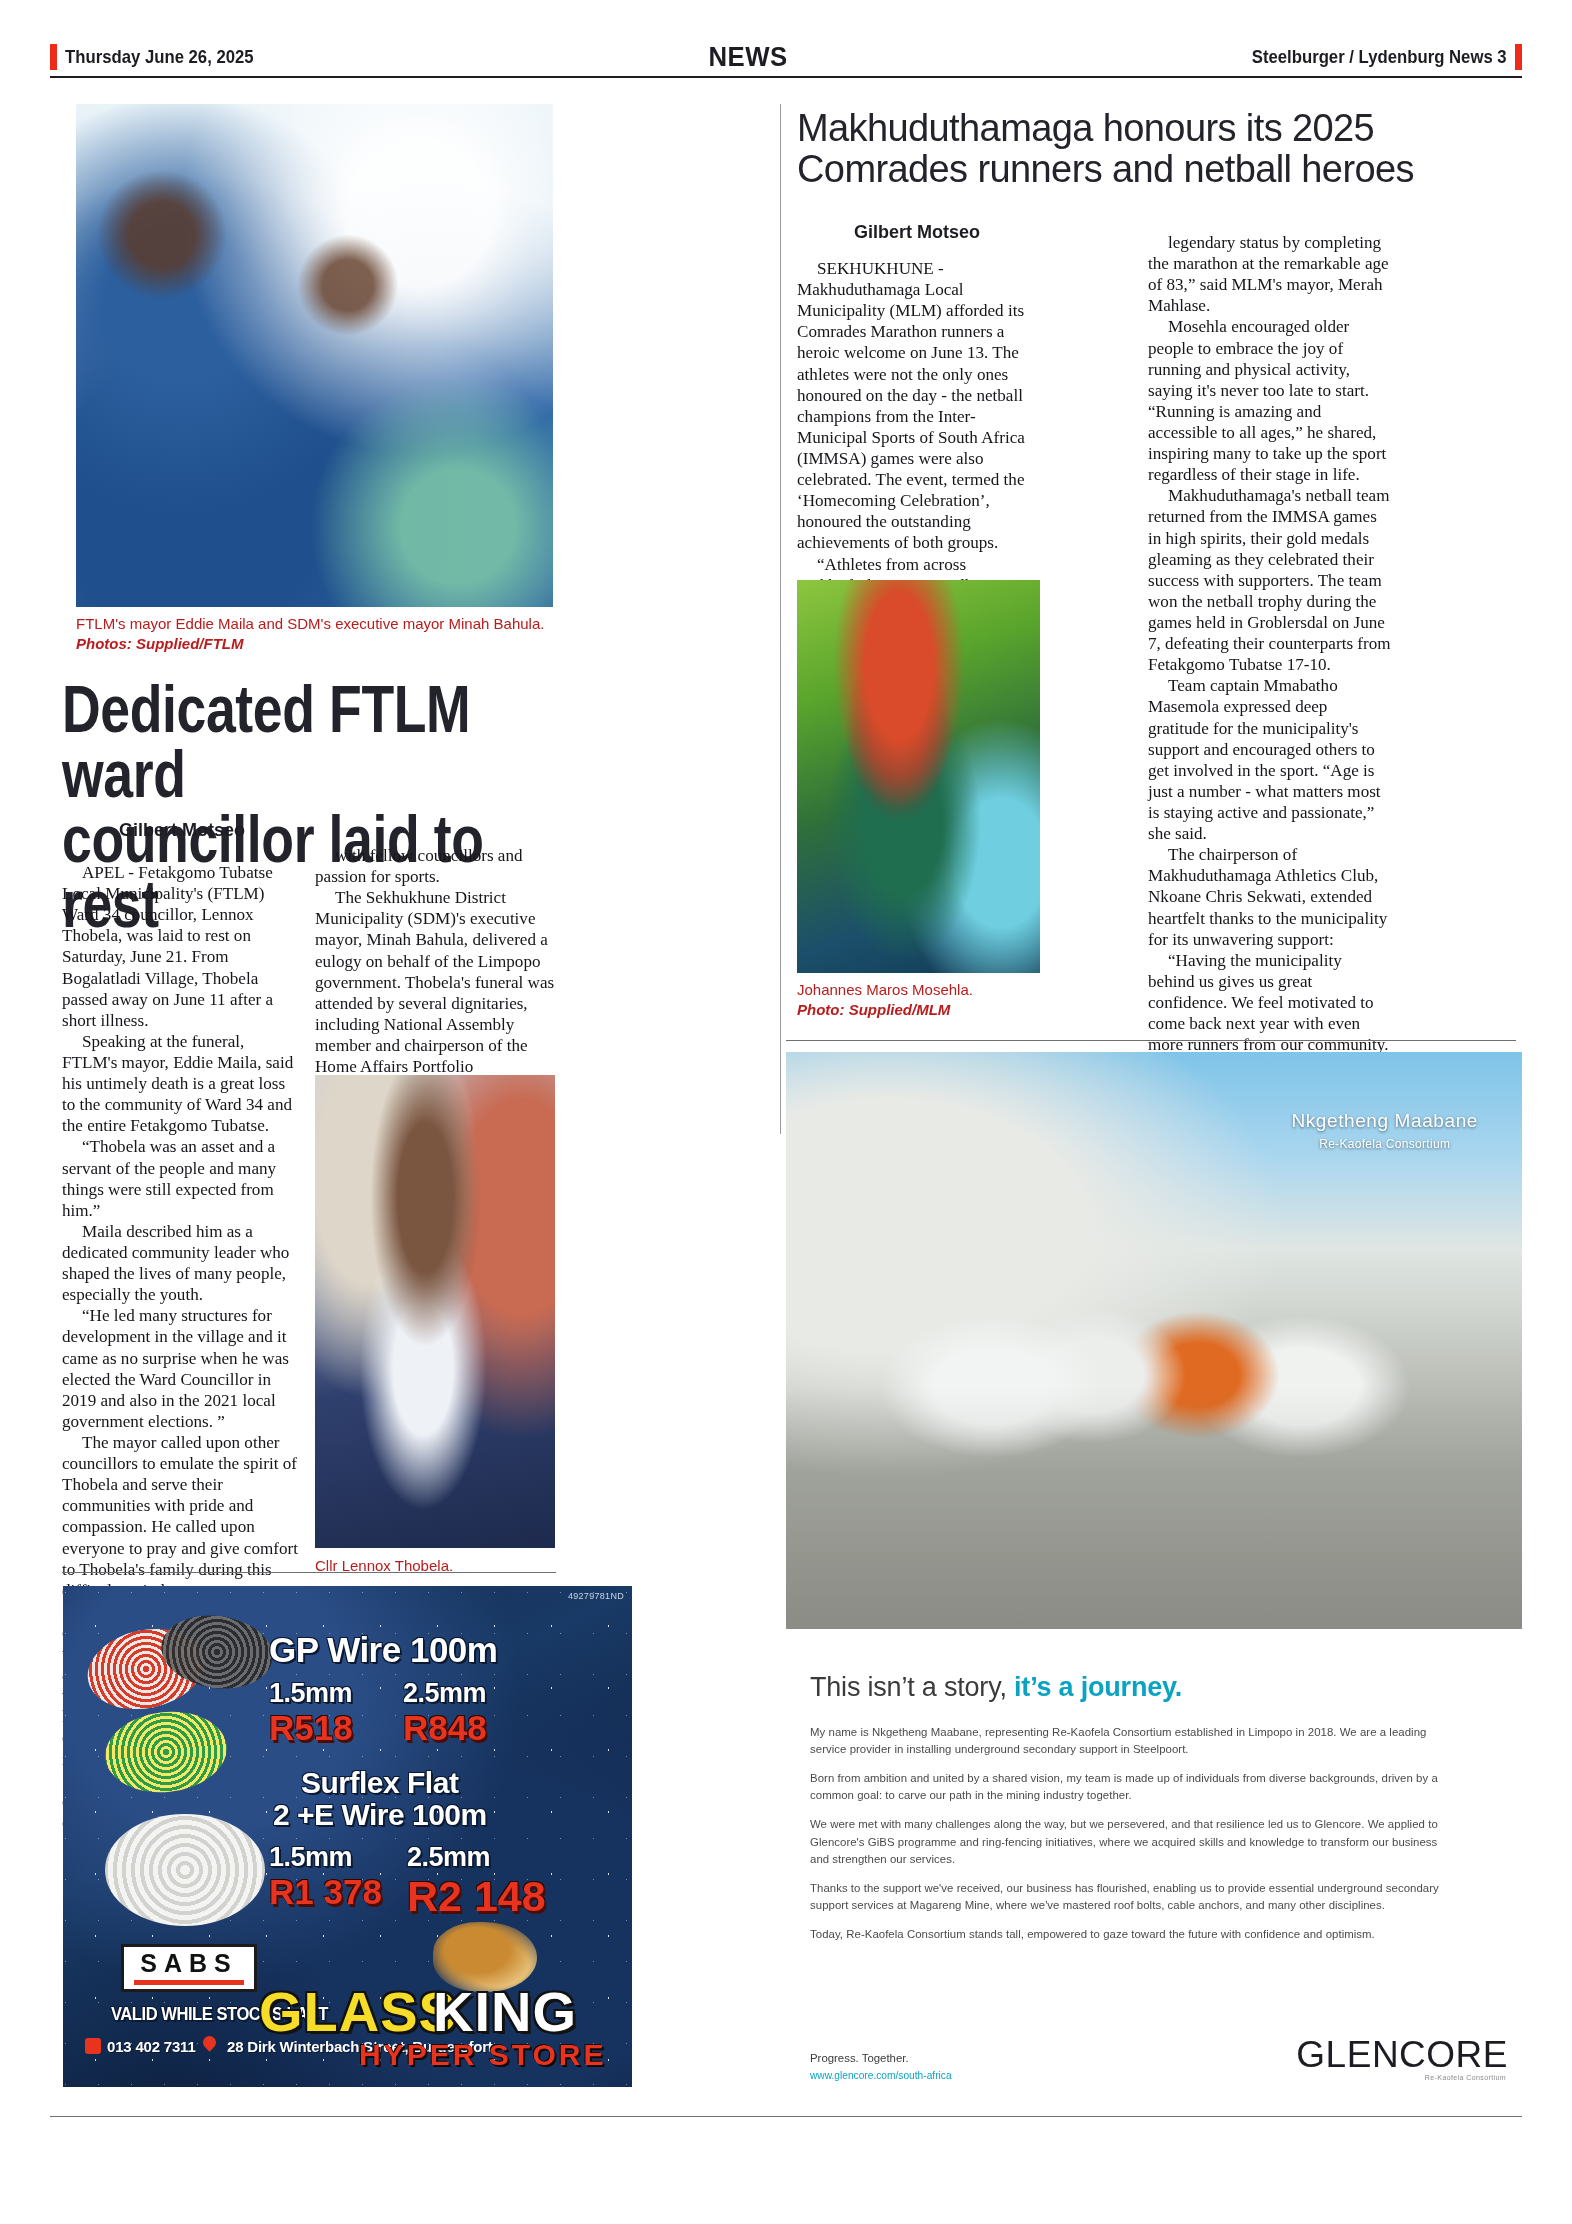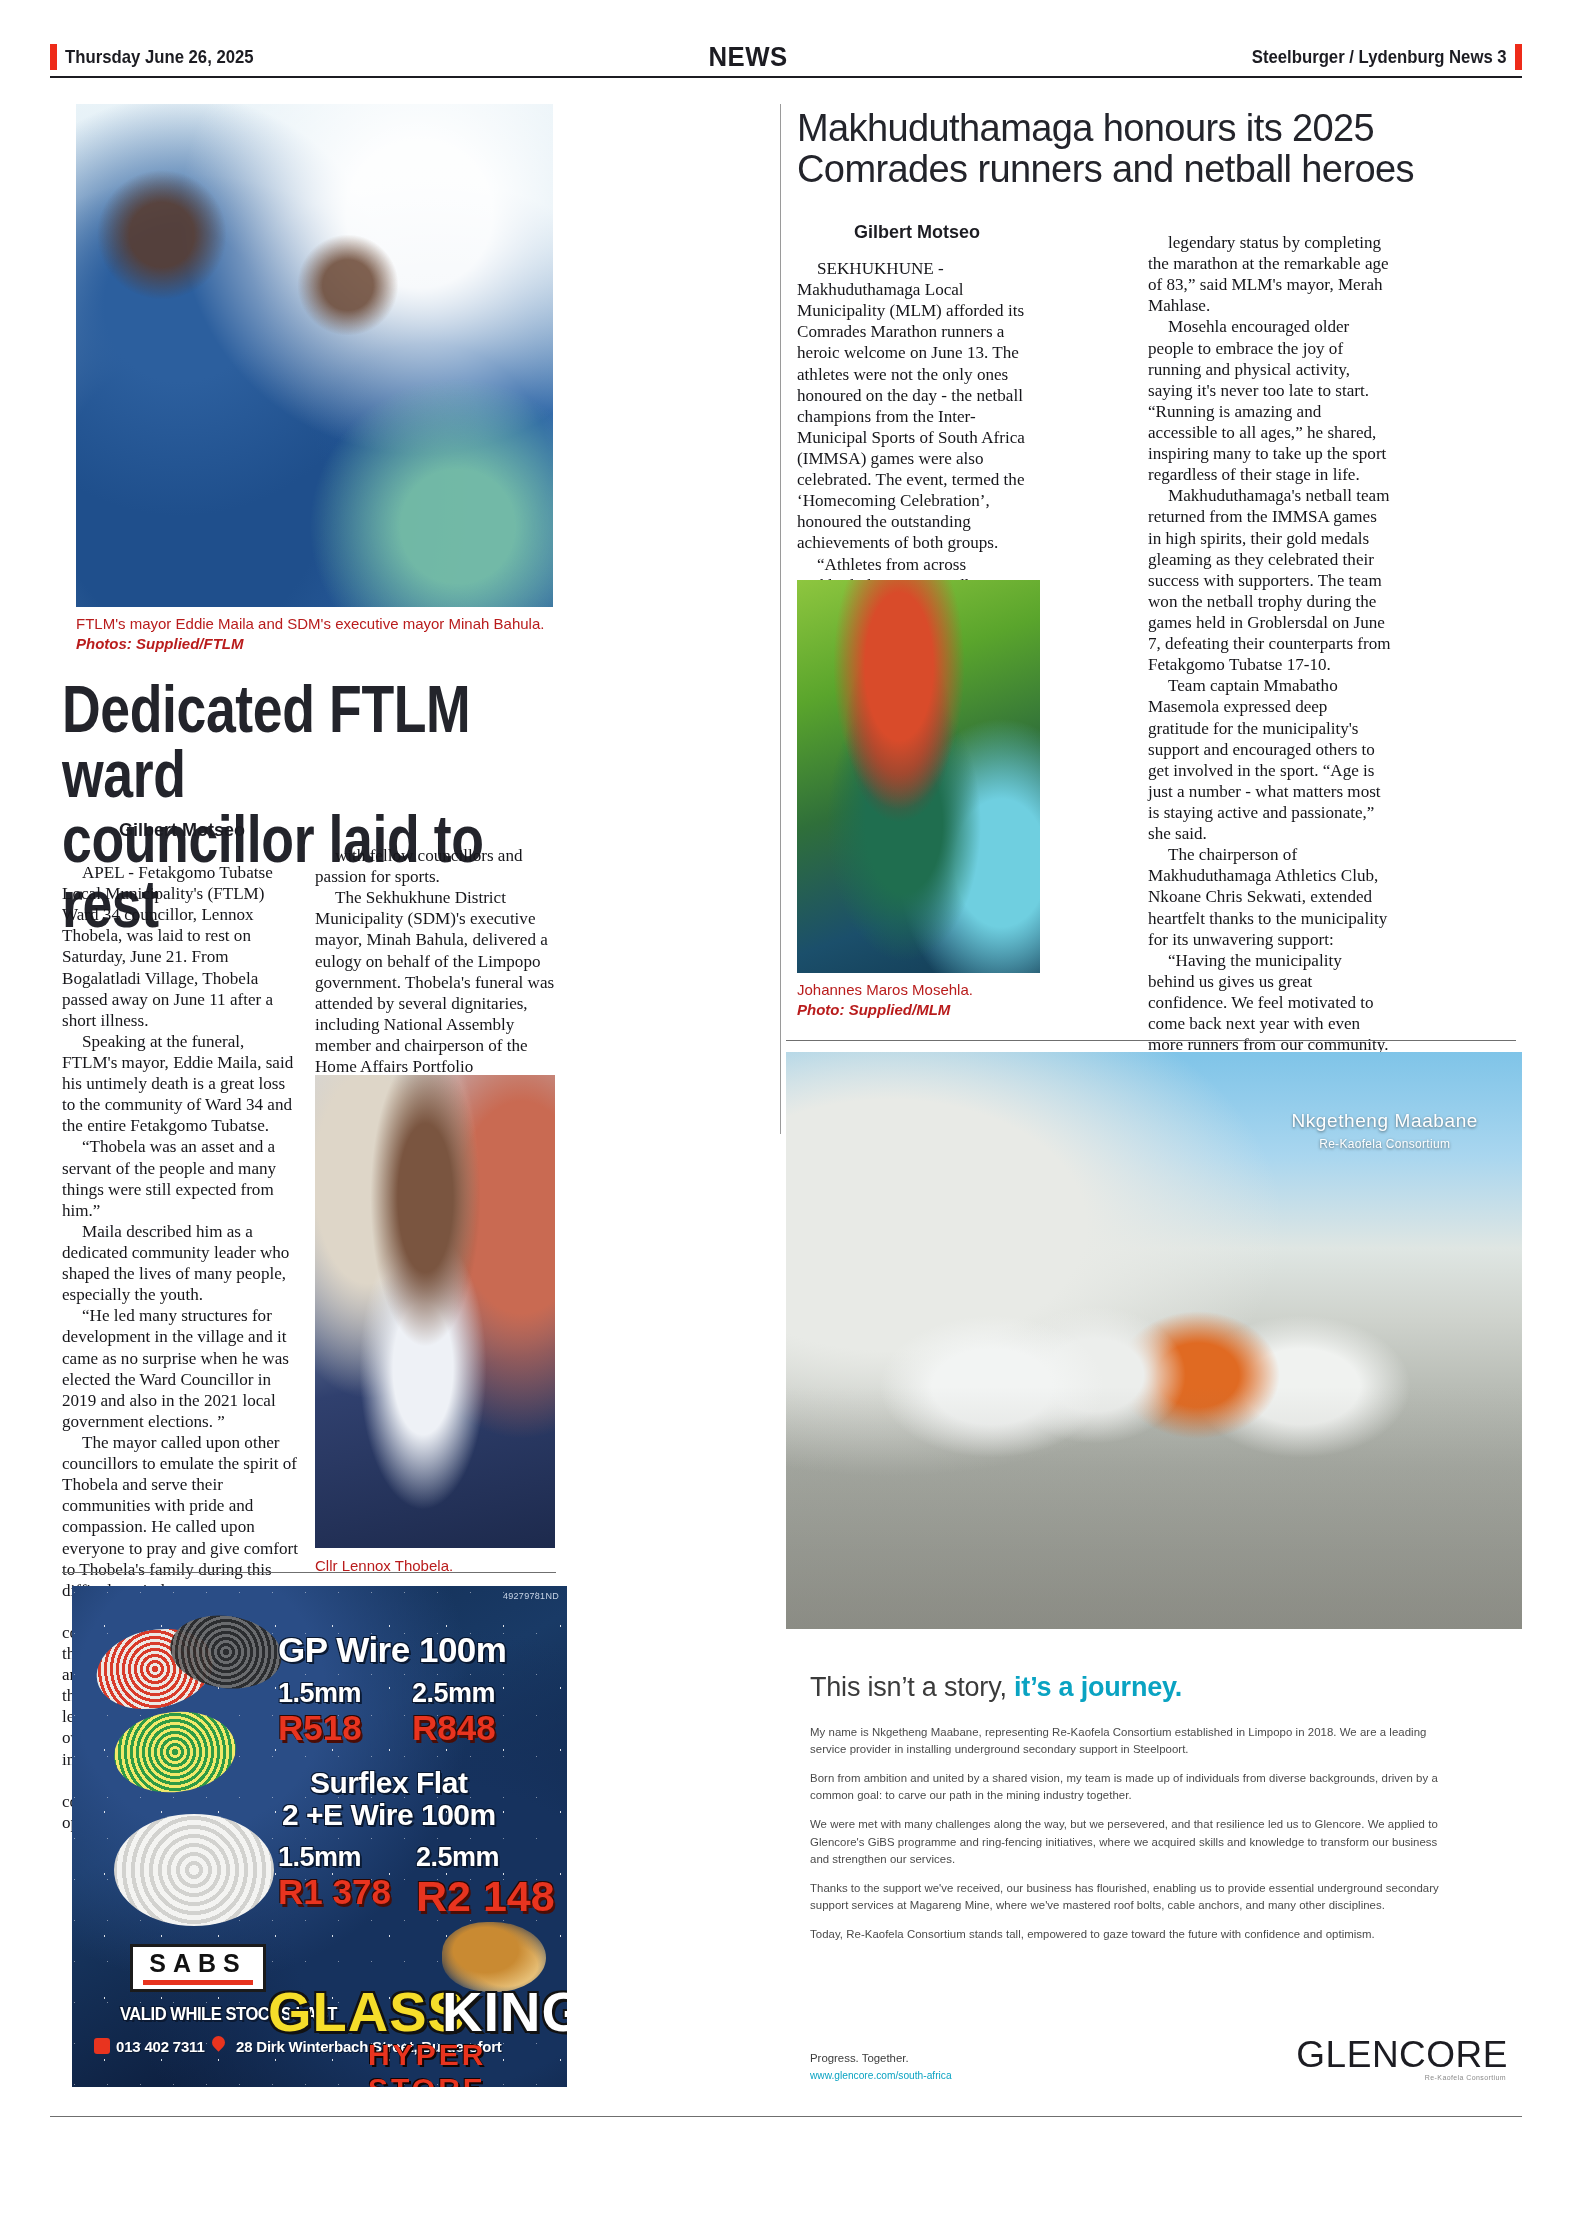--- a/index.html
+++ b/index.html
@@ -296,21 +296,21 @@
       <p>The Sekhukhune District Municipality (SDM)'s executive mayor, Minah Bahula, delivered a eulogy on behalf of the Limpopo government. Thobela's funeral was attended by several dignitaries, including National Assembly member and chairperson of the Home Affairs Portfolio Committee, Musa Chabane, as well as Limpopo Legislature member and chairperson of the Education Portfolio Committee, Rodgers Monama.</p>
     </div>
 
   <div class="photo" id="photo-thobela" style="left:315px; top:1075px; width:240px; height:473px;">
     <div class="ph-sky"></div>
   </div>
   <div class="caption" style="position:absolute; left:315px; top:1556px; width:240px;">Cllr Lennox Thobela.</div>
 
   <div class="hrule" style="left:62px; top:1572px; width:494px;"></div>
 
-  <div id="ad-glassking" style="left:72px; top:1586px; width:495px; height:501px;">
+  <div id="ad-glassking" style="left:63px; top:1586px; width:569px; height:501px;">
     <div class="stars"></div>
     <div class="gk-code">49279781ND</div>
 
     <div class="coil" style="left:24px; top:44px; width:118px; height:78px;
                 background:repeating-radial-gradient(circle at 50% 50%, #e23a25 0 3px, #f6f1ea 3px 6px);
                 border-radius:50%; transform:rotate(-12deg); opacity:.95;"></div>
     <div class="coil" style="left:98px; top:30px; width:112px; height:72px;
                 background:repeating-radial-gradient(circle at 50% 50%, #2b2b2b 0 3px, #6d6d6d 3px 6px);
                 border-radius:50%; transform:rotate(8deg); opacity:.95;"></div>
     <div class="coil" style="left:42px; top:126px; width:122px; height:80px;

